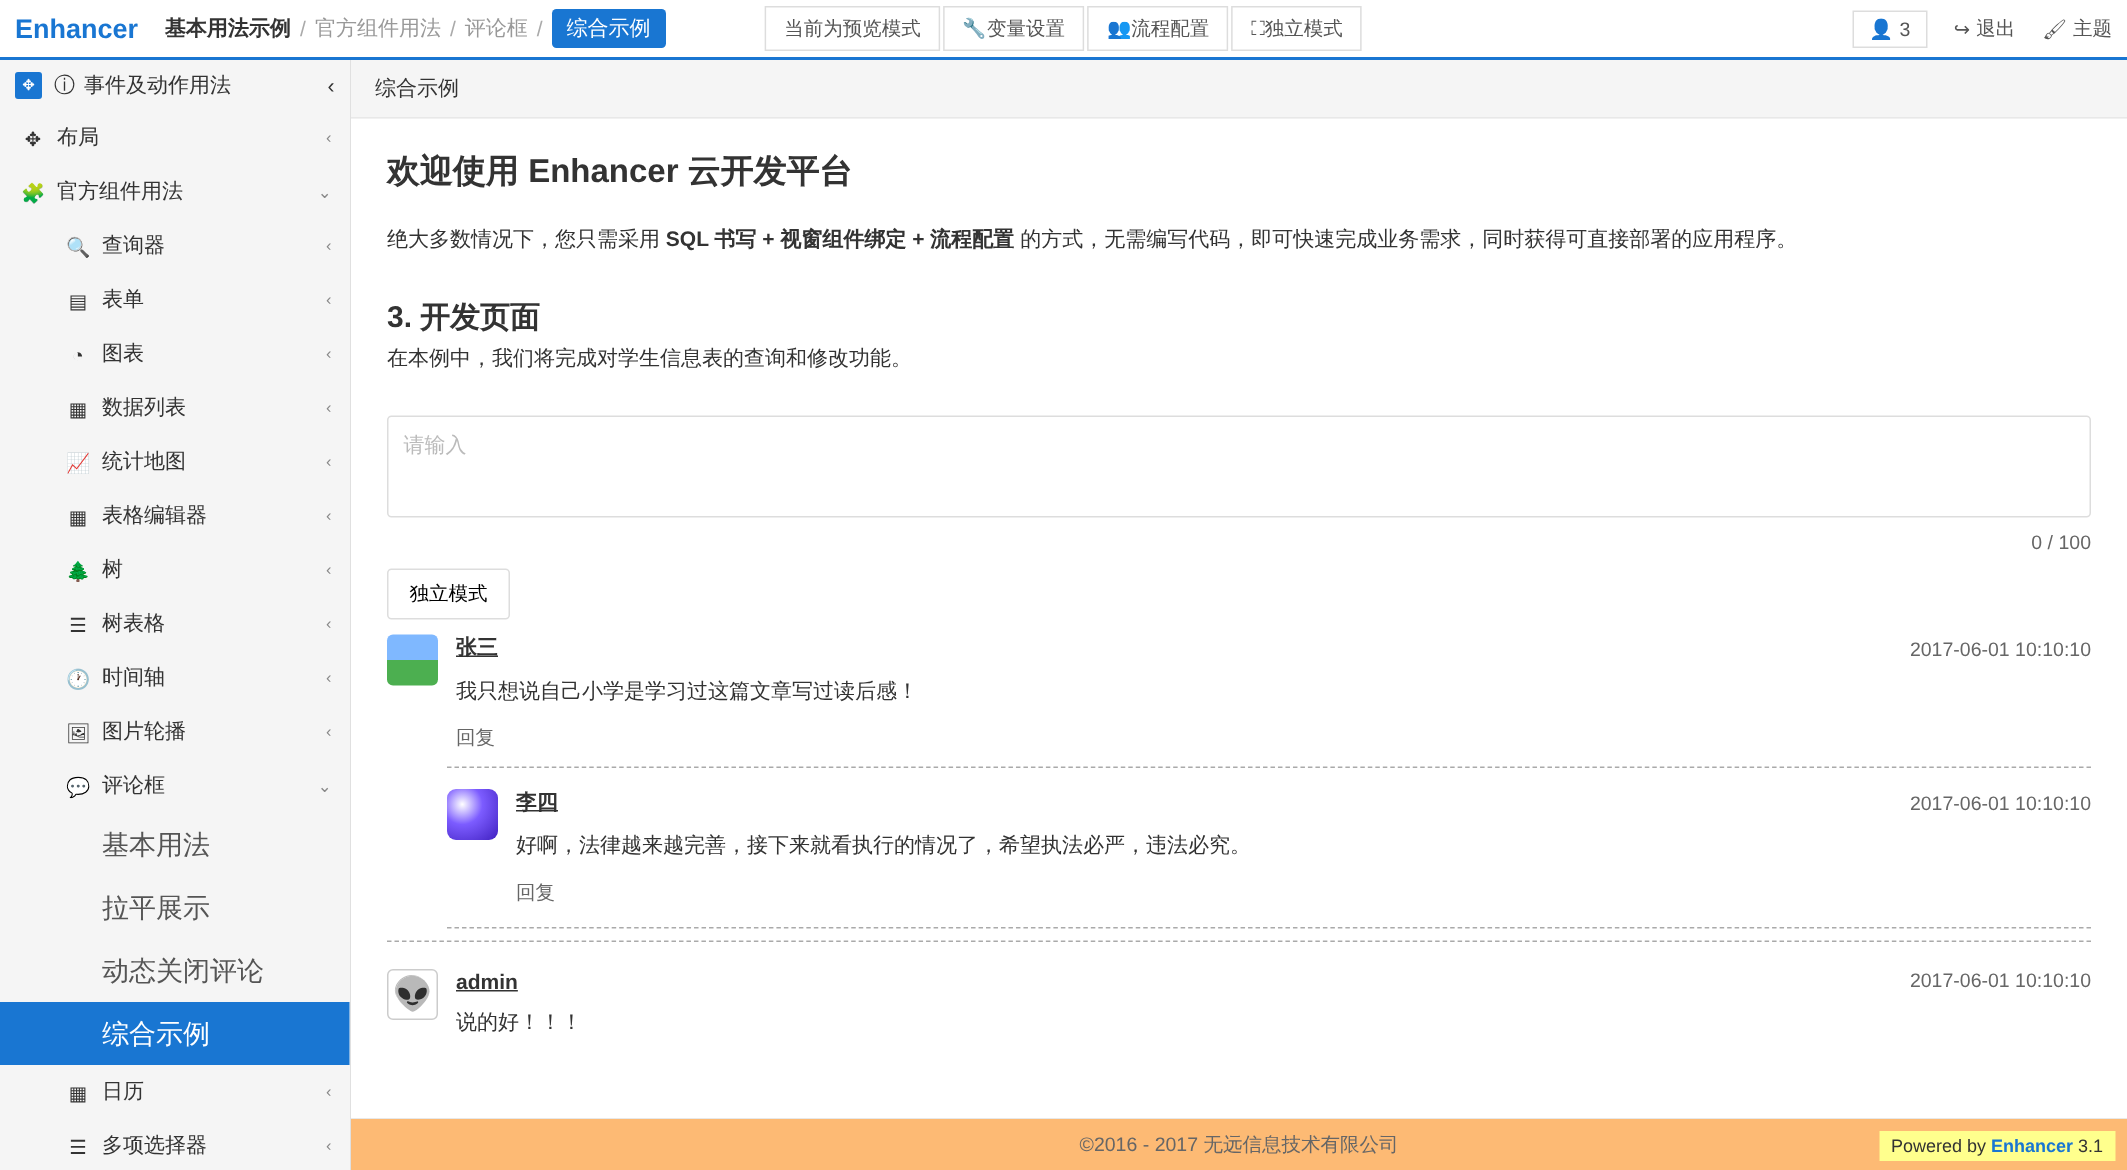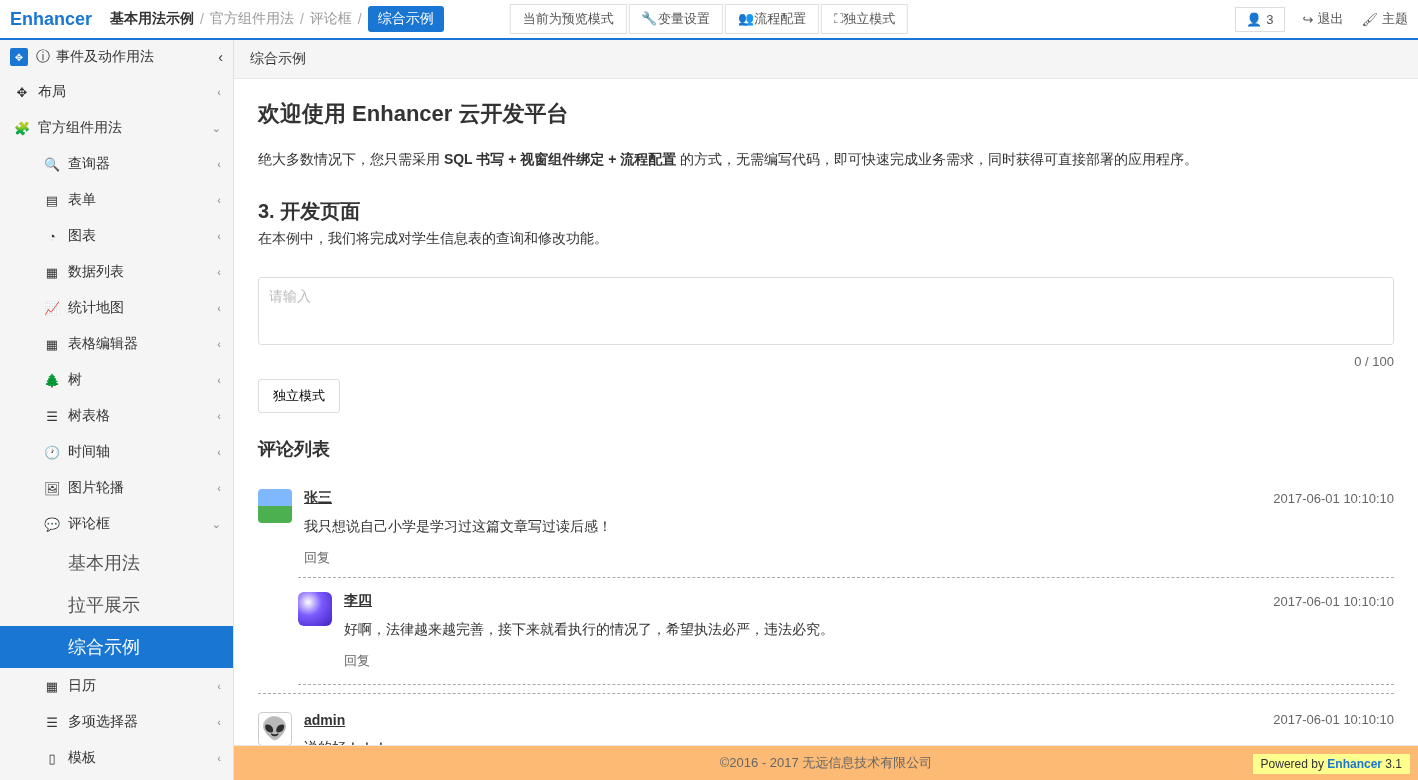--- a/index.html
+++ b/index.html
@@ -163,20 +163,21 @@
         <span>图片轮播</span>
         <span class="chev">‹</span>
       </div>
     <div class="side-item l2">
         <span class="icon">💬</span>
         <span>评论框</span>
         <span class="chev">⌄</span>
       </div>
     <div class="side-item l3">基本用法</div>
     <div class="side-item l3">拉平展示</div>
+    <div class="side-item l3">动态关闭评论</div>
     <div class="side-item l3 active">综合示例</div>
     <div class="side-item l2">
         <span class="icon">▦</span>
         <span>日历</span>
         <span class="chev">‹</span>
       </div>
     <div class="side-item l2">
         <span class="icon">☰</span>
         <span>多项选择器</span>
         <span class="chev">‹</span>
@@ -192,21 +193,20 @@
   <div class="main">
     <div class="main-header">综合示例</div>
     <div class="content">
       <h1>欢迎使用 Enhancer 云开发平台</h1>
       <p><span>绝大多数情况下，您只需采用 </span><span class="bold">SQL 书写 + 视窗组件绑定 + 流程配置</span><span> 的方式，无需编写代码，即可快速完成业务需求，同时获得可直接部署的应用程序。</span></p>
       <h2>3. 开发页面</h2>
       <p>在本例中，我们将完成对学生信息表的查询和修改功能。</p>
       <textarea class="comment-box" placeholder="请输入" style=""></textarea>
       <div class="counter">0 / 100</div>
       <button class="pub-btn">独立模式</button>
-      <div class="list-title">评论列表</div>
 
       <div class="comment">
         <div class="avatar av1"></div>
         <div class="cbody">
           <div class="chead">
               <span class="cname">张三</span>
               <span class="cdate">2017-06-01 10:10:10</span>
             </div>
           <div class="ctext">我只想说自己小学是学习过这篇文章写过读后感！</div>
           <div class="cactions">

